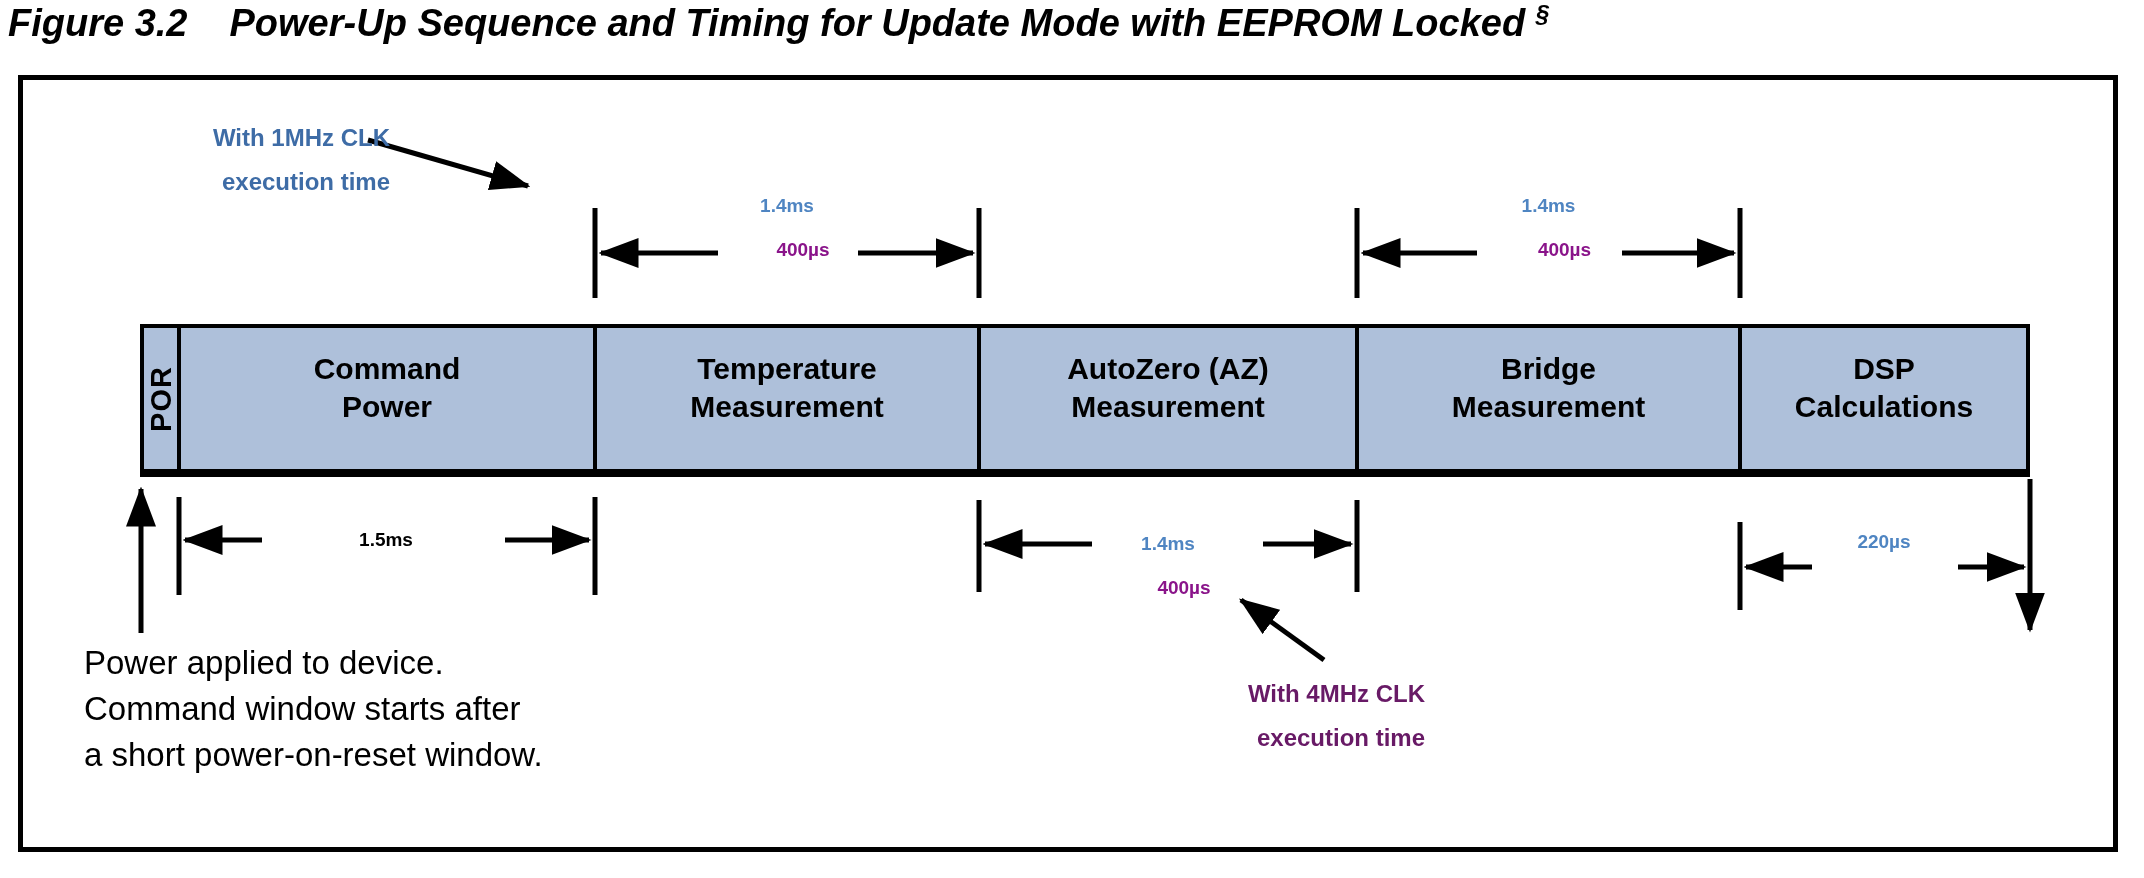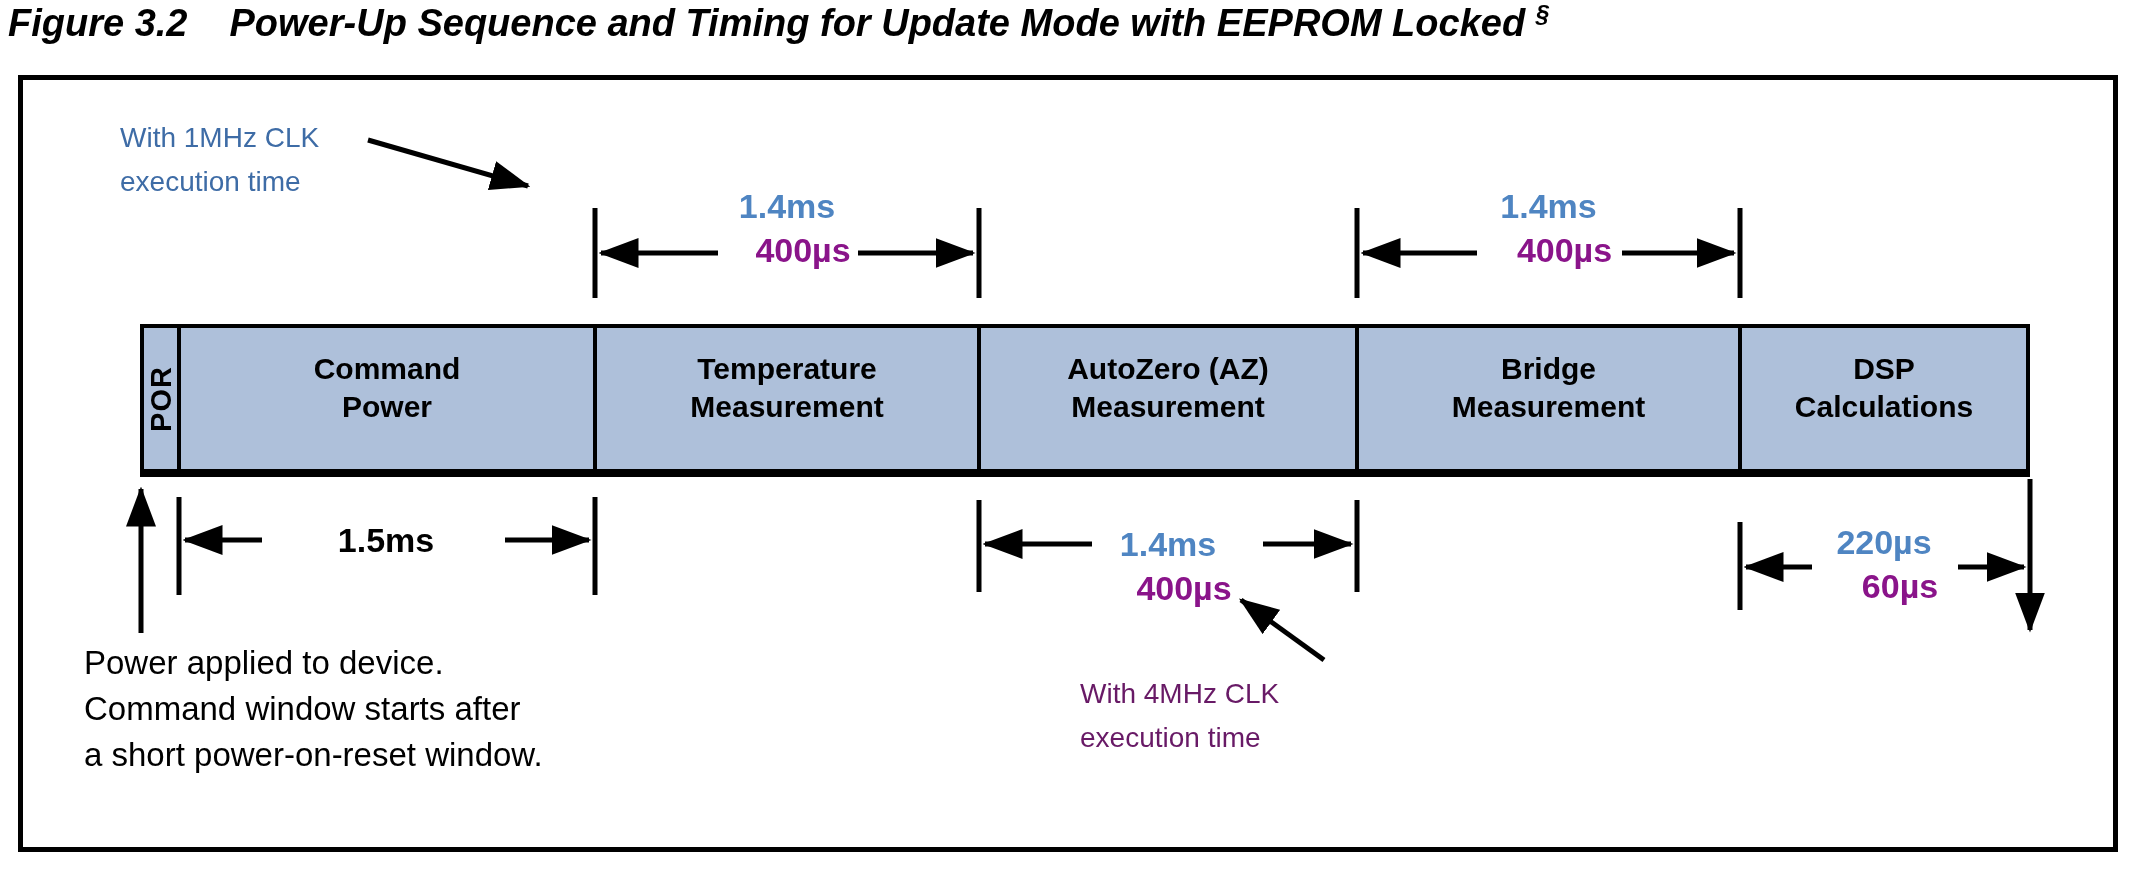--- a/index.html
+++ b/index.html
@@ -56,36 +56,36 @@
   .segment + .segment{border-left:4px solid var(--ink);}
   #seg-por{padding-bottom:0;}
   #seg-por .rot{
     transform:rotate(-90deg);
     font-size:29px;font-weight:bold;letter-spacing:1px;
     white-space:nowrap;
   }
 
   
   .dim-text{
-    text-align:center;font-weight:bold;font-size:34px;line-height:44px;
+    text-align:center;font-weight:bold;font-size:19px;line-height:44px;
     white-space:nowrap;
   }
   .dim-text div{white-space:nowrap;}
   .t-blue{color:var(--value-blue);}
   .t-purple{color:var(--value-purple);padding-left:32px;}
 
   #dim-temp{left:597px;top:184px;width:380px;}
   #dim-bridge{left:1359px;top:184px;width:379px;}
   #dim-command{left:179px;top:518px;width:414px;color:var(--ink);}
   #dim-autozero{left:981px;top:522px;width:374px;}
   #dim-dsp{left:1742px;top:520px;width:284px;text-align:center;}
 
   
   .callout{
-    text-align:left;font-weight:normal;font-size:28px;line-height:44px;
+    text-align:right;font-weight:bold;font-size:24px;line-height:44px;
     white-space:nowrap;
   }
   #clk1-note{left:120px;top:116px;width:270px;color:var(--annotation-blue);}
   #clk4-note{left:1080px;top:672px;width:345px;color:var(--annotation-purple);}
 
   
   .note{font-size:33px;line-height:46px;color:var(--ink);}
   #power-note{left:84px;top:640px;}
   #output-note{left:1477px;top:646px;}
   .note sup{font-size:21px;vertical-align:super;line-height:0;}
@@ -206,21 +206,20 @@
   </div>
   <div class="abs dim-text" id="dim-command">
     <div>1.5ms</div>
   </div>
   <div class="abs dim-text" id="dim-autozero">
     <div class="t-blue">1.4ms</div>
     <div class="t-purple">400µs</div>
   </div>
   <div class="abs dim-text" id="dim-dsp">
     <div class="t-blue">220µs</div>
-    <div class="t-purple">60µs</div>
   </div>
 
   <div class="abs callout" id="clk1-note">
     <div>With 1MHz CLK</div>
     <div>execution time</div>
   </div>
   <div class="abs callout" id="clk4-note">
     <div>With 4MHz CLK</div>
     <div>execution time</div>
   </div>

